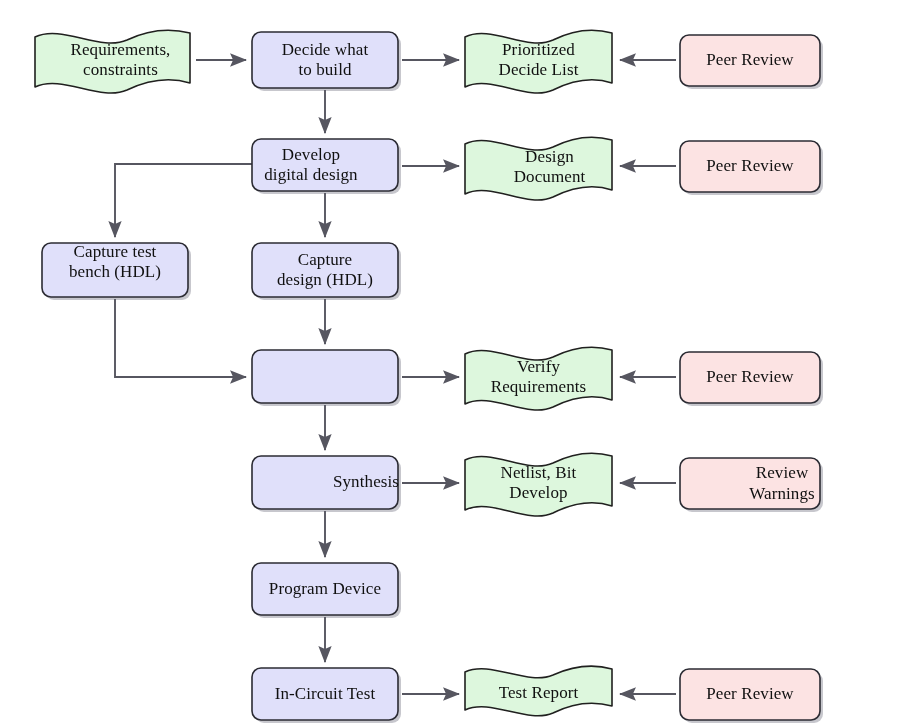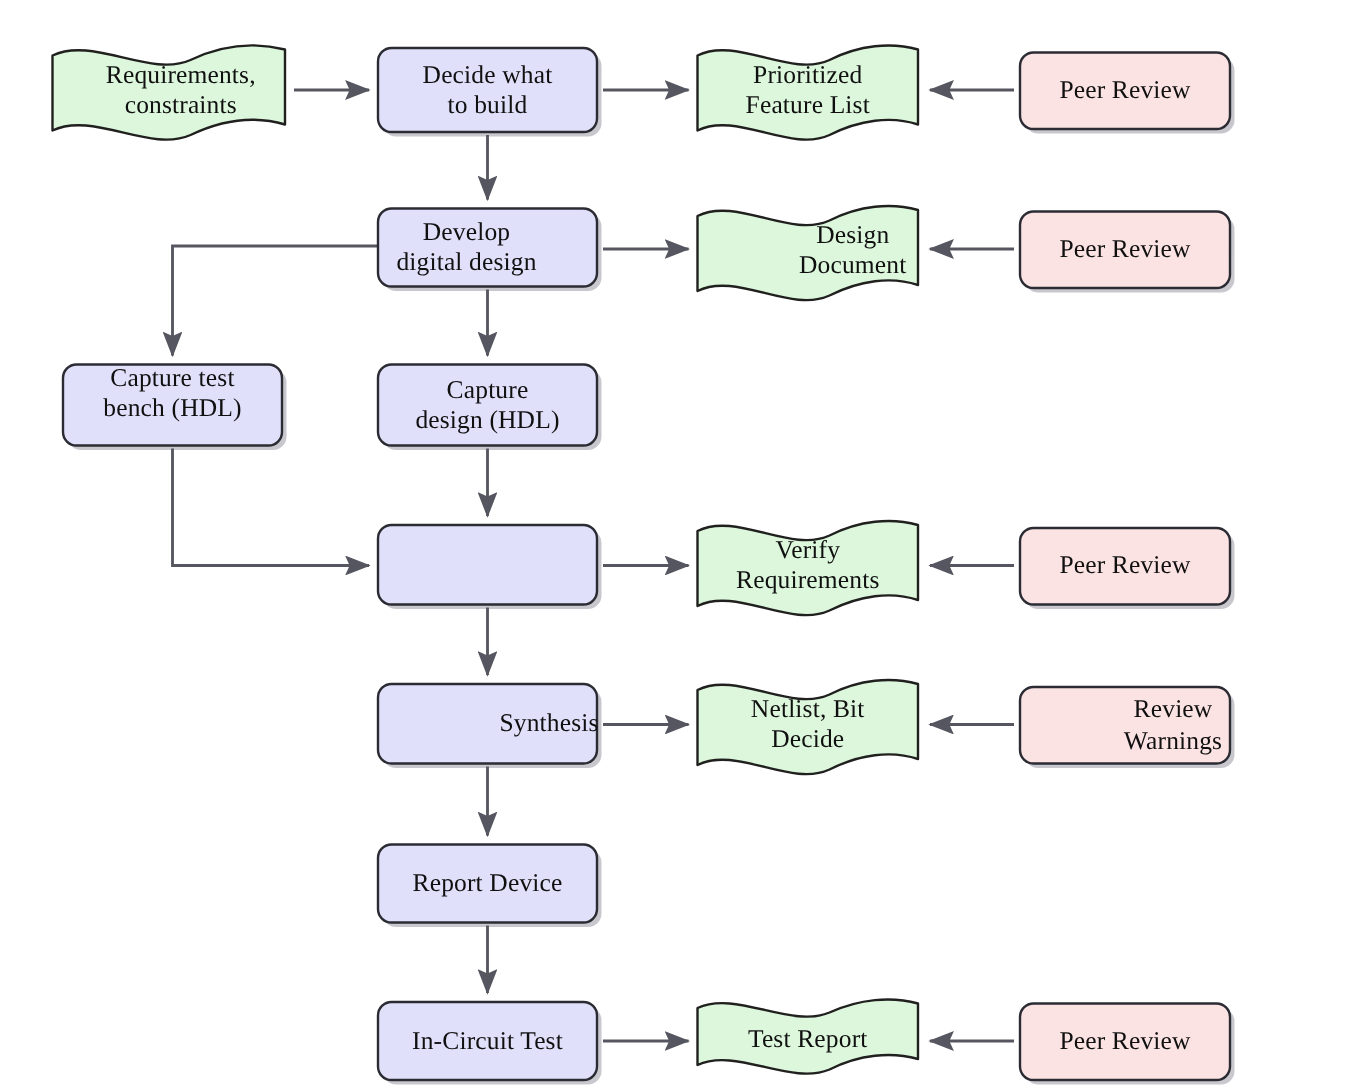--- a/index.html
+++ b/index.html
@@ -152,53 +152,53 @@
     <rect x="680" y="669" width="140" height="51" rx="9" fill="#fce3e3" stroke="#2b2b33" stroke-width="1.6"></rect>
   </svg>
 
   <div class="node-label" style="left:43px;  top:29px;  width:155px; height:62px;">Requirements,
 constraints</div>
 
   <div class="node-label" style="left:252px; top:32px;  width:146px; height:56px;">Decide what
 to build</div>
 
   <div class="node-label" style="left:465px; top:29px;  width:147px; height:62px;">Prioritized
-Feature List</div>
+Decide List</div>
 
   <div class="node-label" style="left:680px; top:35px;  width:140px; height:51px;">Peer Review</div>
 
   <div class="node-label" style="left:252px; top:139px; width:118px; height:52px;">Develop
 digital design</div>
 
-  <div class="node-label" style="left:484px; top:136px; width:169px; height:62px;">Design
+  <div class="node-label" style="left:465px; top:136px; width:169px; height:62px;">Design
 Document</div>
 
   <div class="node-label" style="left:680px; top:141px; width:140px; height:51px;">Peer Review</div>
 
   <div class="node-label" style="left:42px;  top:243px; width:146px; height:38px;">Capture test
 bench (HDL)</div>
 
   <div class="node-label" style="left:252px; top:243px; width:146px; height:54px;border-radius:13px;">Capture
 design (HDL)</div>
 
 
   <div class="node-label" style="left:465px; top:346px; width:147px; height:62px;">Verify
 Requirements</div>
 
   <div class="node-label" style="left:680px; top:352px; width:140px; height:51px;">Peer Review</div>
 
   <div class="node-label" style="left:252px; top:456px; width:158px; height:53px;padding-left:35px;">Synthesis</div>
 
   <div class="node-label" style="left:465px; top:452px; width:147px; height:62px;">Netlist, Bit
-Decide</div>
+Develop</div>
 
   <div class="node-label" style="left:712px; top:458px; width:140px; height:51px;">Review
 Warnings</div>
 
-  <div class="node-label" style="left:252px; top:563px; width:146px; height:52px;">Report Device</div>
+  <div class="node-label" style="left:252px; top:563px; width:146px; height:52px;">Program Device</div>
 
   <div class="node-label" style="left:252px; top:668px; width:146px; height:52px;">In-Circuit Test</div>
 
   <div class="node-label" style="left:465px; top:664px; width:147px; height:58px;">Test Report</div>
 
   <div class="node-label" style="left:680px; top:669px; width:140px; height:51px;">Peer Review</div>
 
 </div>
 
 </body></html>

